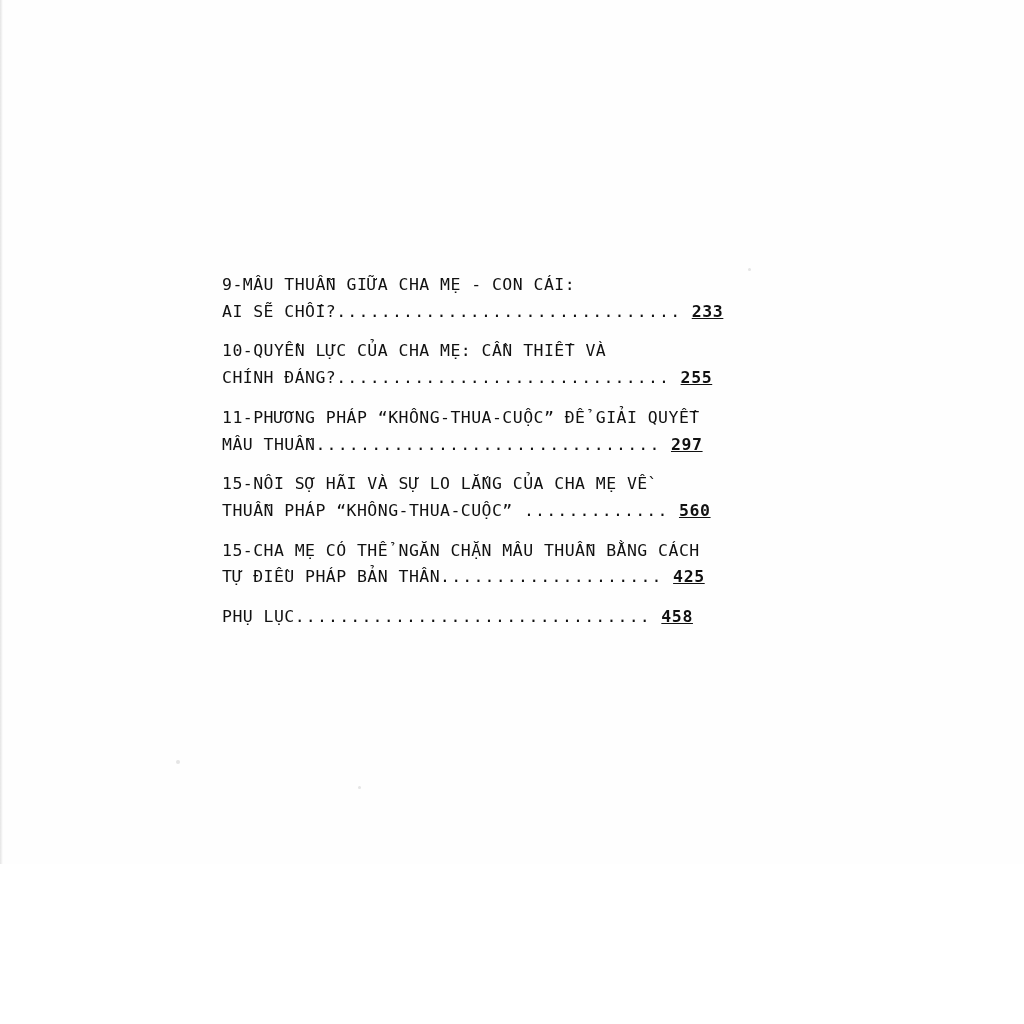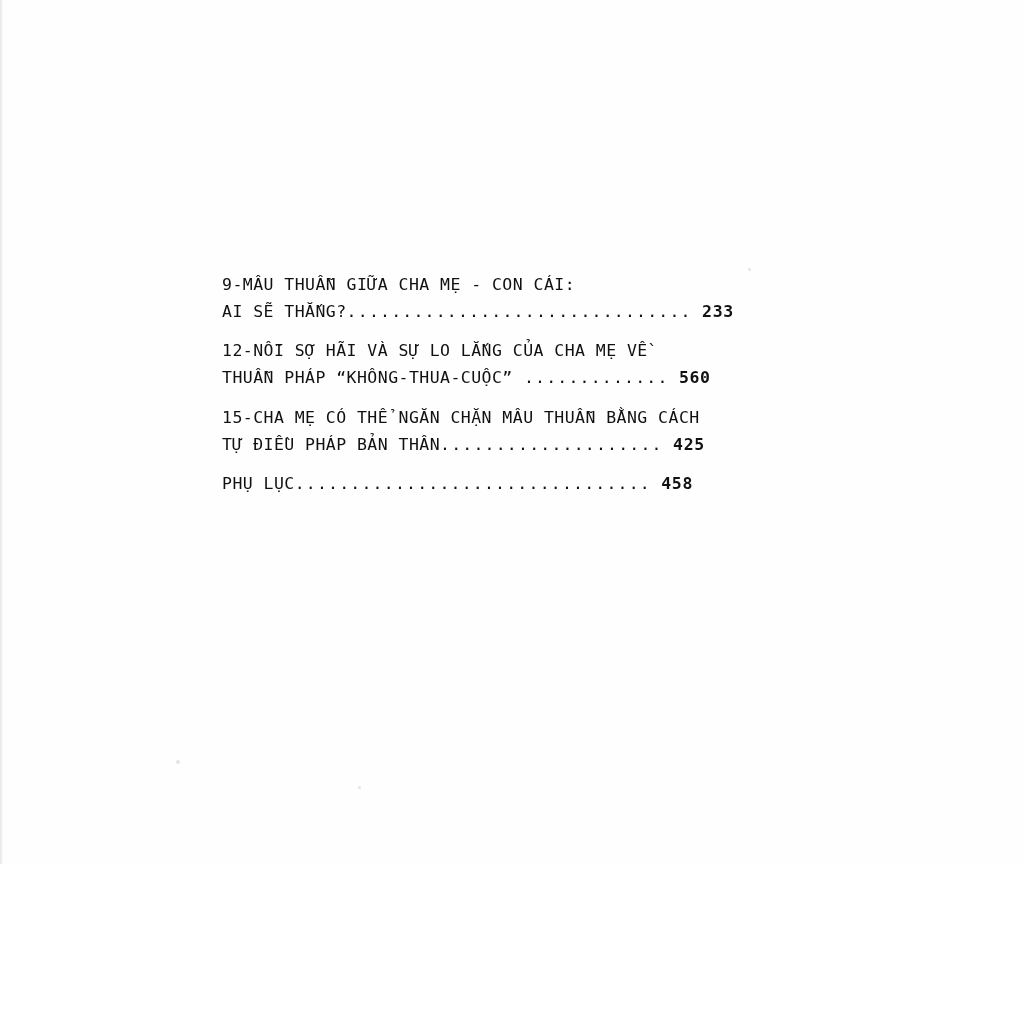--- a/index.html
+++ b/index.html
@@ -31,20 +31,21 @@
   .entry-line {
     display: block;
     white-space: pre;
   }
   .entry-line .dots {
     letter-spacing: 1.2px;
   }
   .entry-line .page-num {
     font-weight: 700;
     letter-spacing: 0.6px;
+    text-decoration: underline;
   }
   .entry-line .title {
     letter-spacing: 0.45px;
   }
   
   .speck {
     position: absolute;
     background: #cfcfcf;
     border-radius: 50%;
     opacity: 0.55;
@@ -62,24 +63,32 @@
 <div class="page">
   <div class="edge-shadow"></div>
 
   <div class="speck" style="left:748px; top:268px; width:3px; height:3px;"></div>
   <div class="speck" style="left:176px; top:760px; width:4px; height:4px;"></div>
   <div class="speck" style="left:358px; top:786px; width:3px; height:3px;"></div>
 
   <div class="toc">
       <div class="toc-entry">
         <span class="entry-line"><span class="title">9-MÂU THUẪN GIỮA CHA MẸ - CON CÁI:</span></span>
-        <span class="entry-line"><span class="title">AI SẼ THẮNG?</span><span class="dots">...............................</span><span> </span><span class="page-num">233</span></span>
+        <span class="entry-line"><span class="title">AI SẼ CHỐI?</span><span class="dots">...............................</span><span> </span><span class="page-num">233</span></span>
       </div>
       <div class="toc-entry">
-        <span class="entry-line"><span class="title">12-NỖI SỢ HÃI VÀ SỰ LO LẮNG CỦA CHA MẸ VỀ</span></span>
+        <span class="entry-line"><span class="title">10-QUYỀN LỰC CỦA CHA MẸ: CẦN THIẾT VÀ</span></span>
+        <span class="entry-line"><span class="title">CHÍNH ĐÁNG?</span><span class="dots">..............................</span><span> </span><span class="page-num">255</span></span>
+      </div>
+      <div class="toc-entry">
+        <span class="entry-line"><span class="title">11-PHƯƠNG PHÁP “KHÔNG-THUA-CUỘC” ĐỂ GIẢI QUYẾT</span></span>
+        <span class="entry-line"><span class="title">MÂU THUẪN</span><span class="dots">...............................</span><span> </span><span class="page-num">297</span></span>
+      </div>
+      <div class="toc-entry">
+        <span class="entry-line"><span class="title">15-NỖI SỢ HÃI VÀ SỰ LO LẮNG CỦA CHA MẸ VỀ</span></span>
         <span class="entry-line"><span class="title">THUẪN PHÁP “KHÔNG-THUA-CUỘC”</span><span class="dots"> .............</span><span> </span><span class="page-num">560</span></span>
       </div>
       <div class="toc-entry">
         <span class="entry-line"><span class="title">15-CHA MẸ CÓ THỂ NGĂN CHẶN MÂU THUẪN BẰNG CÁCH</span></span>
         <span class="entry-line"><span class="title">TỰ ĐIỀU PHÁP BẢN THÂN</span><span class="dots">....................</span><span> </span><span class="page-num">425</span></span>
       </div>
       <div class="toc-entry">
         <span class="entry-line"><span class="title">PHỤ LỤC</span><span class="dots">................................</span><span> </span><span class="page-num">458</span></span>
       </div>
     </div>

